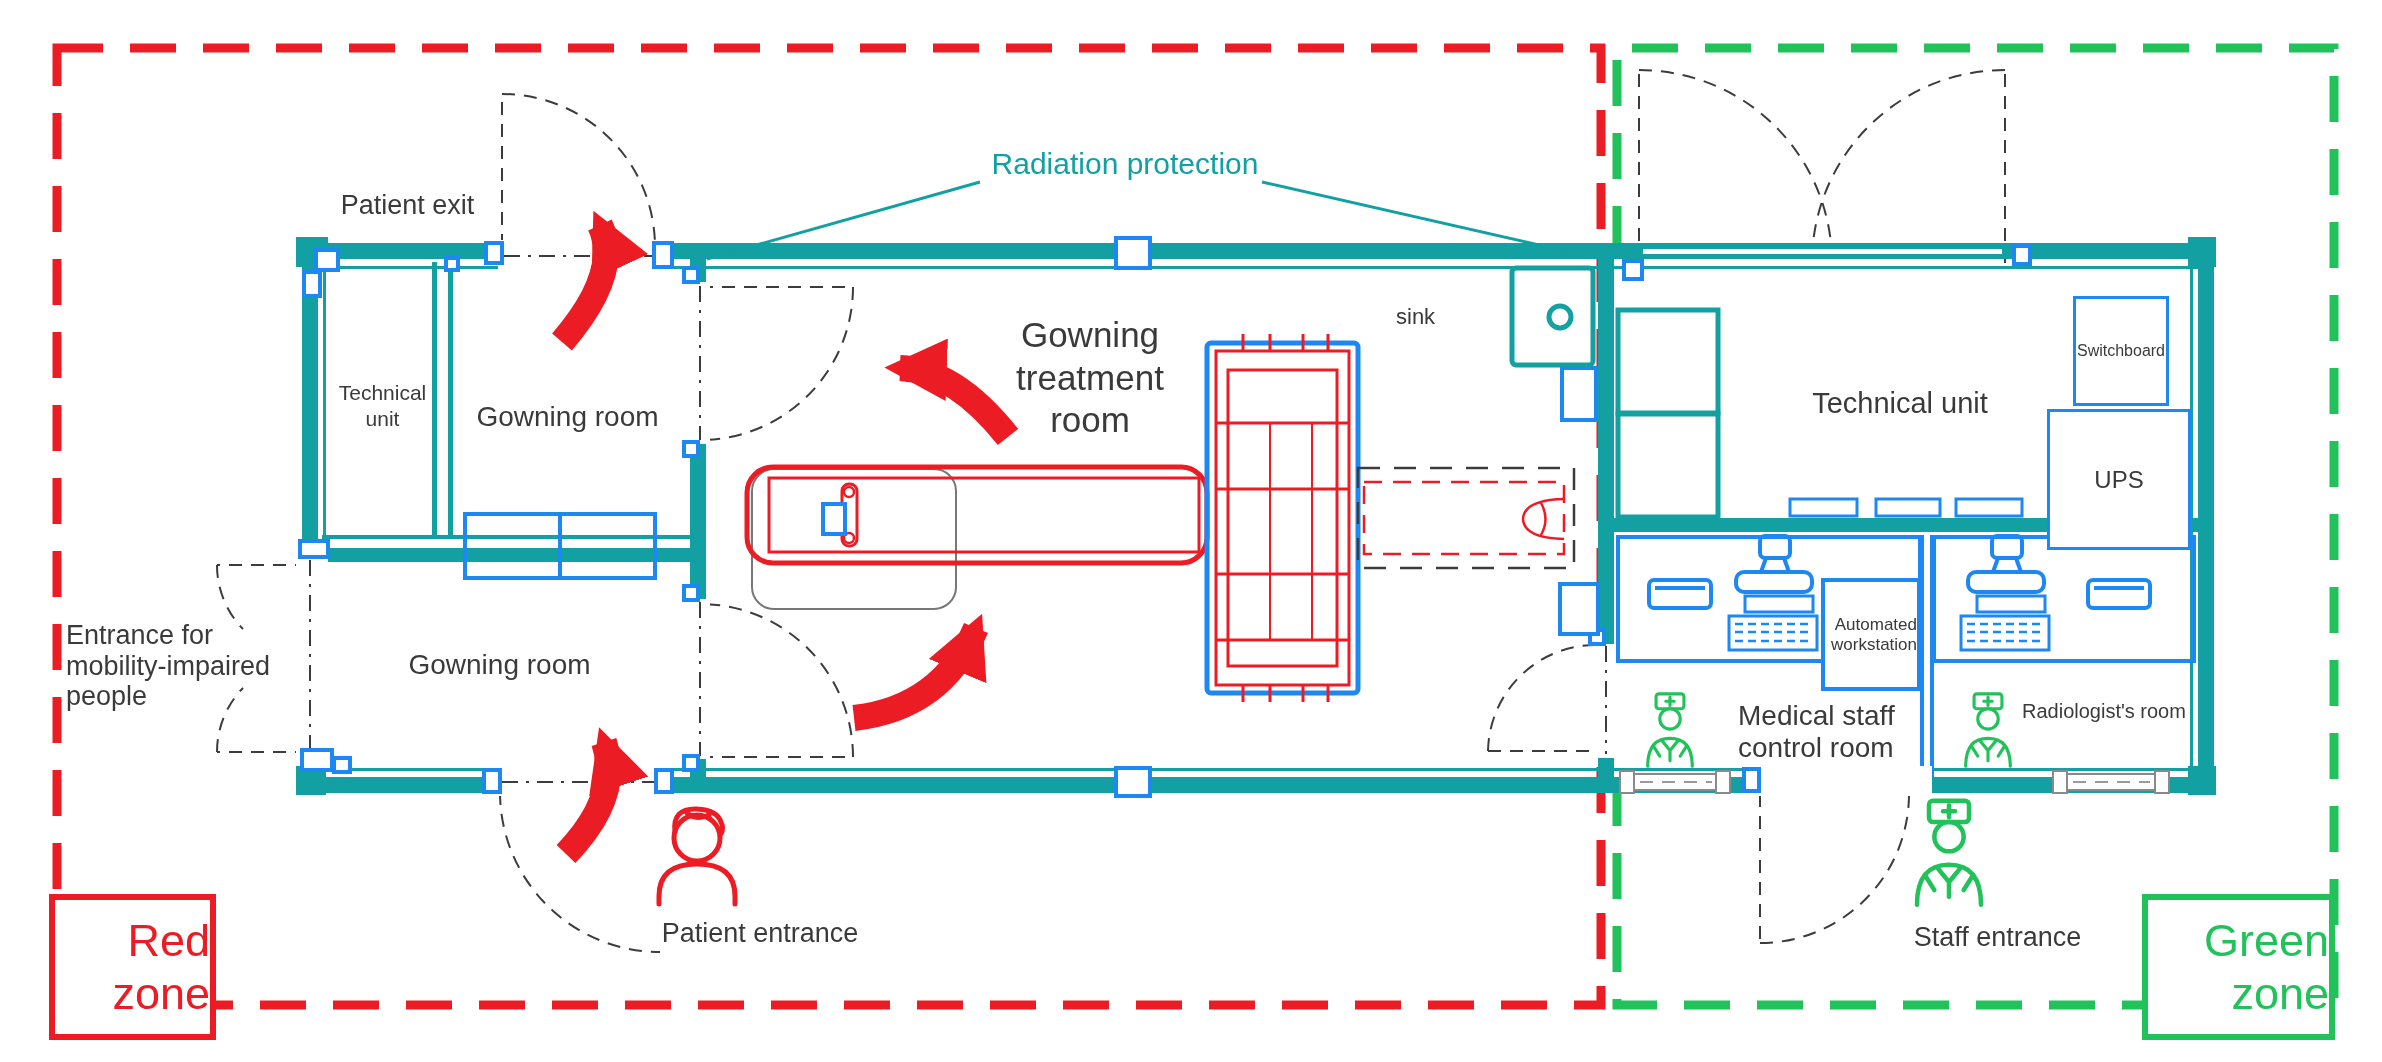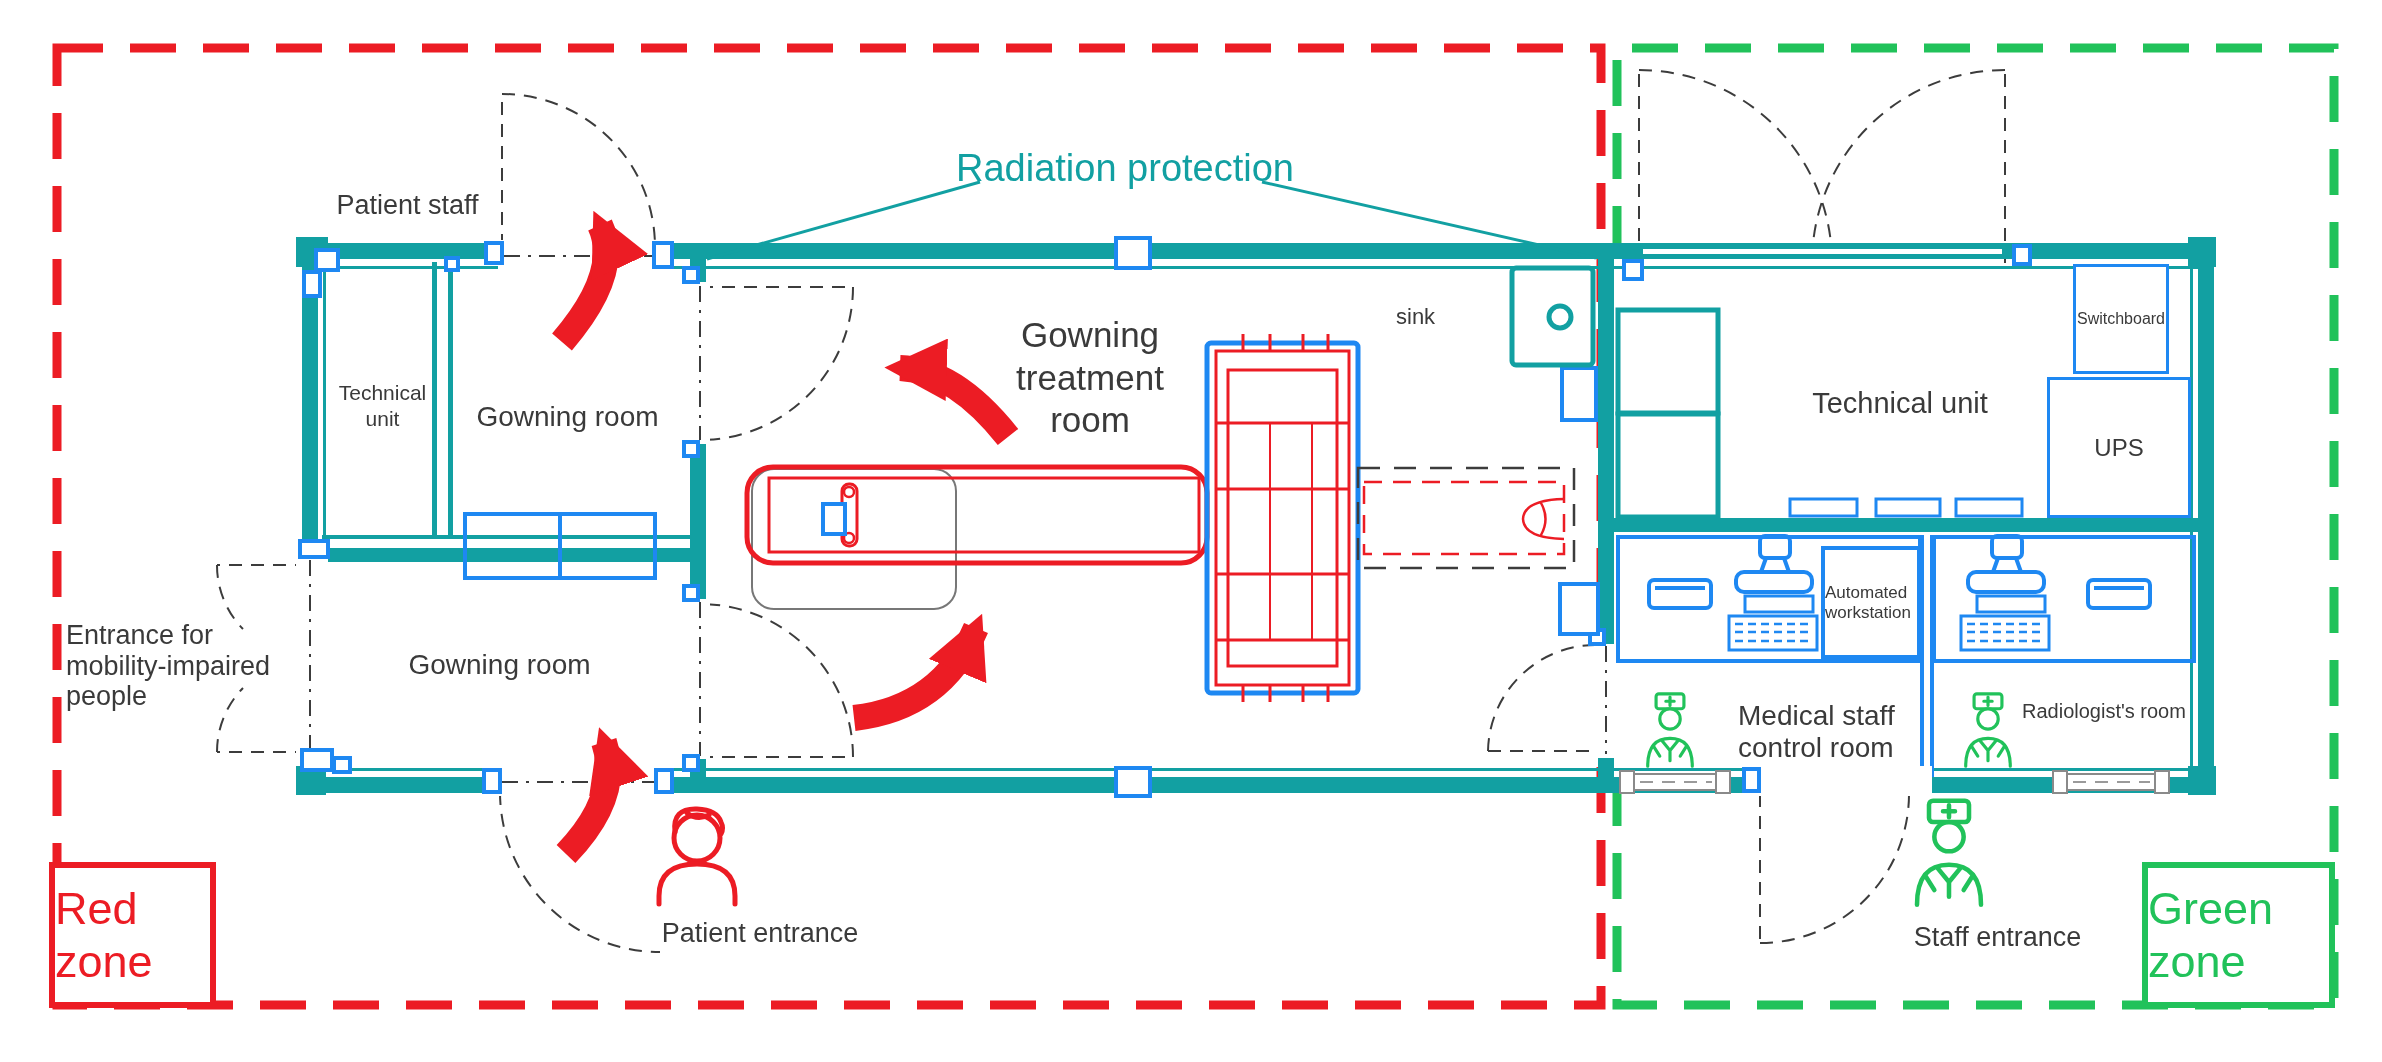--- a/index.html
+++ b/index.html
@@ -3,21 +3,21 @@
 <meta charset="utf-8">
 <style>
   html,body{margin:0;padding:0;background:#fff;}
   .canvas{position:relative;width:2382px;height:1062px;background:#fff;overflow:hidden;
           font-family:"Liberation Sans",sans-serif;}
   .plan{position:absolute;left:0;top:0;}
   .lbl{position:absolute;color:var(--text,#3a3a3a);line-height:1.18;}
   .c{text-align:center;} .r{text-align:left;}
   .teal{color:var(--wall,#12a0a2);}
   .box{position:absolute;background:#fff;display:flex;align-items:center;justify-content:center;
-       text-align:left;box-sizing:border-box;}
+       text-align:right;box-sizing:border-box;margin-top:32px;}
   .zonebox{line-height:1.18;}
   .red-t{color:var(--red,#ec1c24);border:6px solid var(--red,#ec1c24);}
   .green-t{color:var(--green,#21c25a);border:6px solid var(--green,#21c25a);}
   .bluebox{border:3px solid var(--blue,#1e88f2);color:var(--text,#3a3a3a);line-height:1.15;}
   
   .wt{fill:var(--wall,#12a0a2);} .fw{fill:#fff;} .fb{fill:var(--blue,#1e88f2);}
   .st{stroke:var(--wall,#12a0a2);fill:none;}
   .sb{stroke:var(--blue,#1e88f2);fill:none;}
   .sr{stroke:var(--red,#ec1c24);fill:none;}
   .sd{stroke:#3c3c3c;fill:none;}
@@ -236,23 +236,23 @@
       <circle cx="697" cy="838" r="23"></circle>
       <path d="M675,832 Q672,808 697,809 Q717,810 721,822 Q724,828 721,834"></path>
       <path d="M687,813 Q697,821 709,815"></path>
       <path d="M659,904 L659,896 Q659,864 697,864 Q735,864 735,896 L735,904"></path>
     </g>
     <use href="#medic" x="1642" y="692" width="56" height="78"></use>
     <use href="#medic" x="1960" y="692" width="56" height="78"></use>
     <use href="#medic" x="1906" y="798" width="86" height="112"></use>
   </svg>
 
-  <div class="lbl c" style="left:325px;top:190px;width:165px;font-size:27px;">Patient staff</div>
-
-  <div class="lbl c teal" style="left:955px;top:146px;width:340px;font-size:38px;">Radiation protection</div>
+  <div class="lbl c" style="left:325px;top:190px;width:165px;font-size:27px;">Patient exit</div>
+
+  <div class="lbl c teal" style="left:955px;top:146px;width:340px;font-size:30px;">Radiation protection</div>
 
   <div class="lbl c" style="left:990px;top:314px;width:200px;font-size:35px;line-height:1.22;">Gowning treatment room</div>
 
   <div class="lbl c" style="left:330px;top:380px;width:105px;font-size:21px;line-height:1.25;">Technical unit</div>
 
   <div class="lbl c" style="left:460px;top:400px;width:215px;font-size:28px;">Gowning room</div>
 
   <div class="lbl c" style="left:392px;top:648px;width:215px;font-size:28px;">Gowning room</div>
 
   <div class="lbl" style="left:66px;top:620px;width:225px;font-size:27px;line-height:1.13;">Entrance for mobility-impaired people</div>

